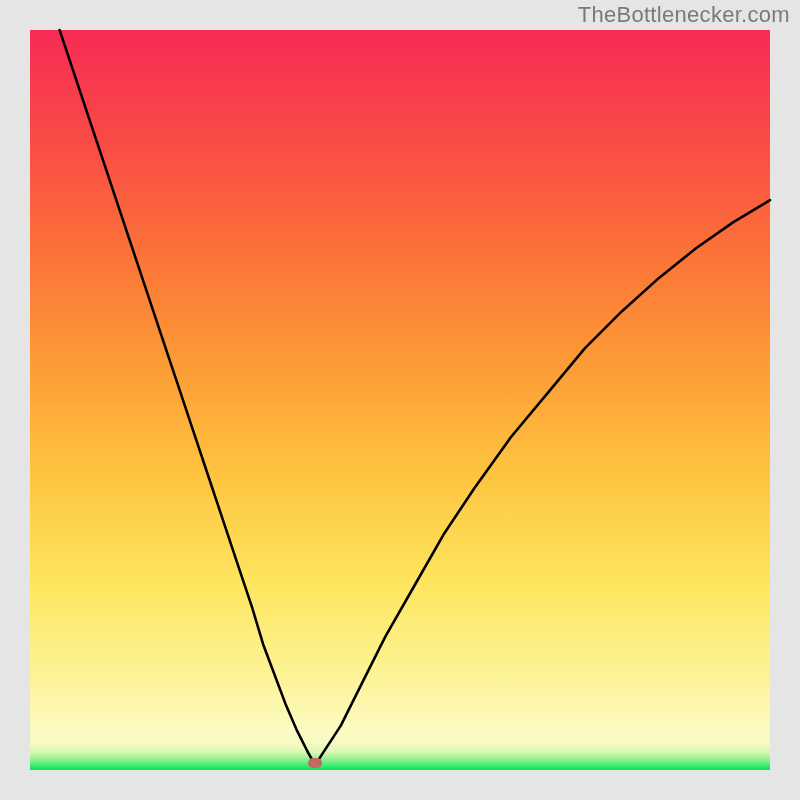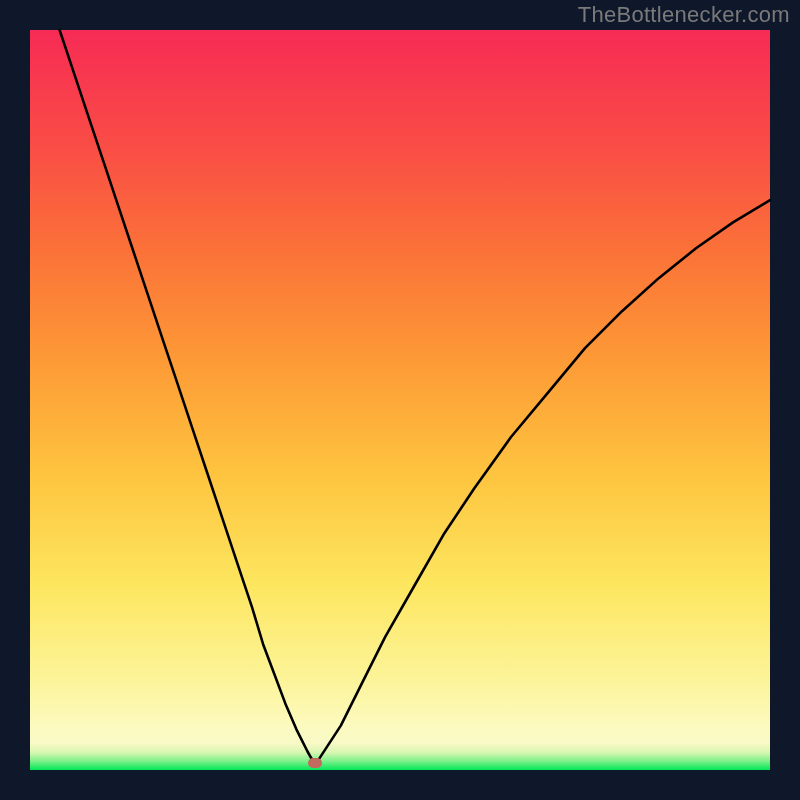--- a/index.html
+++ b/index.html
@@ -10,21 +10,21 @@
     background: #000;
     font-family: Arial, Helvetica, sans-serif;
     overflow: hidden;
   }
   .frame {
     position: absolute;
     left: 0;
     top: 0;
     width: 800px;
     height: 800px;
-    background: #0f172a;
+    background: #e5e5e5;
   }
   .attribution {
     position: absolute;
     top: 2px;
     right: 10px;
     color: #7a7a7a;
     font-size: 22px;
     letter-spacing: 0.3px;
     font-weight: 400;
   }

